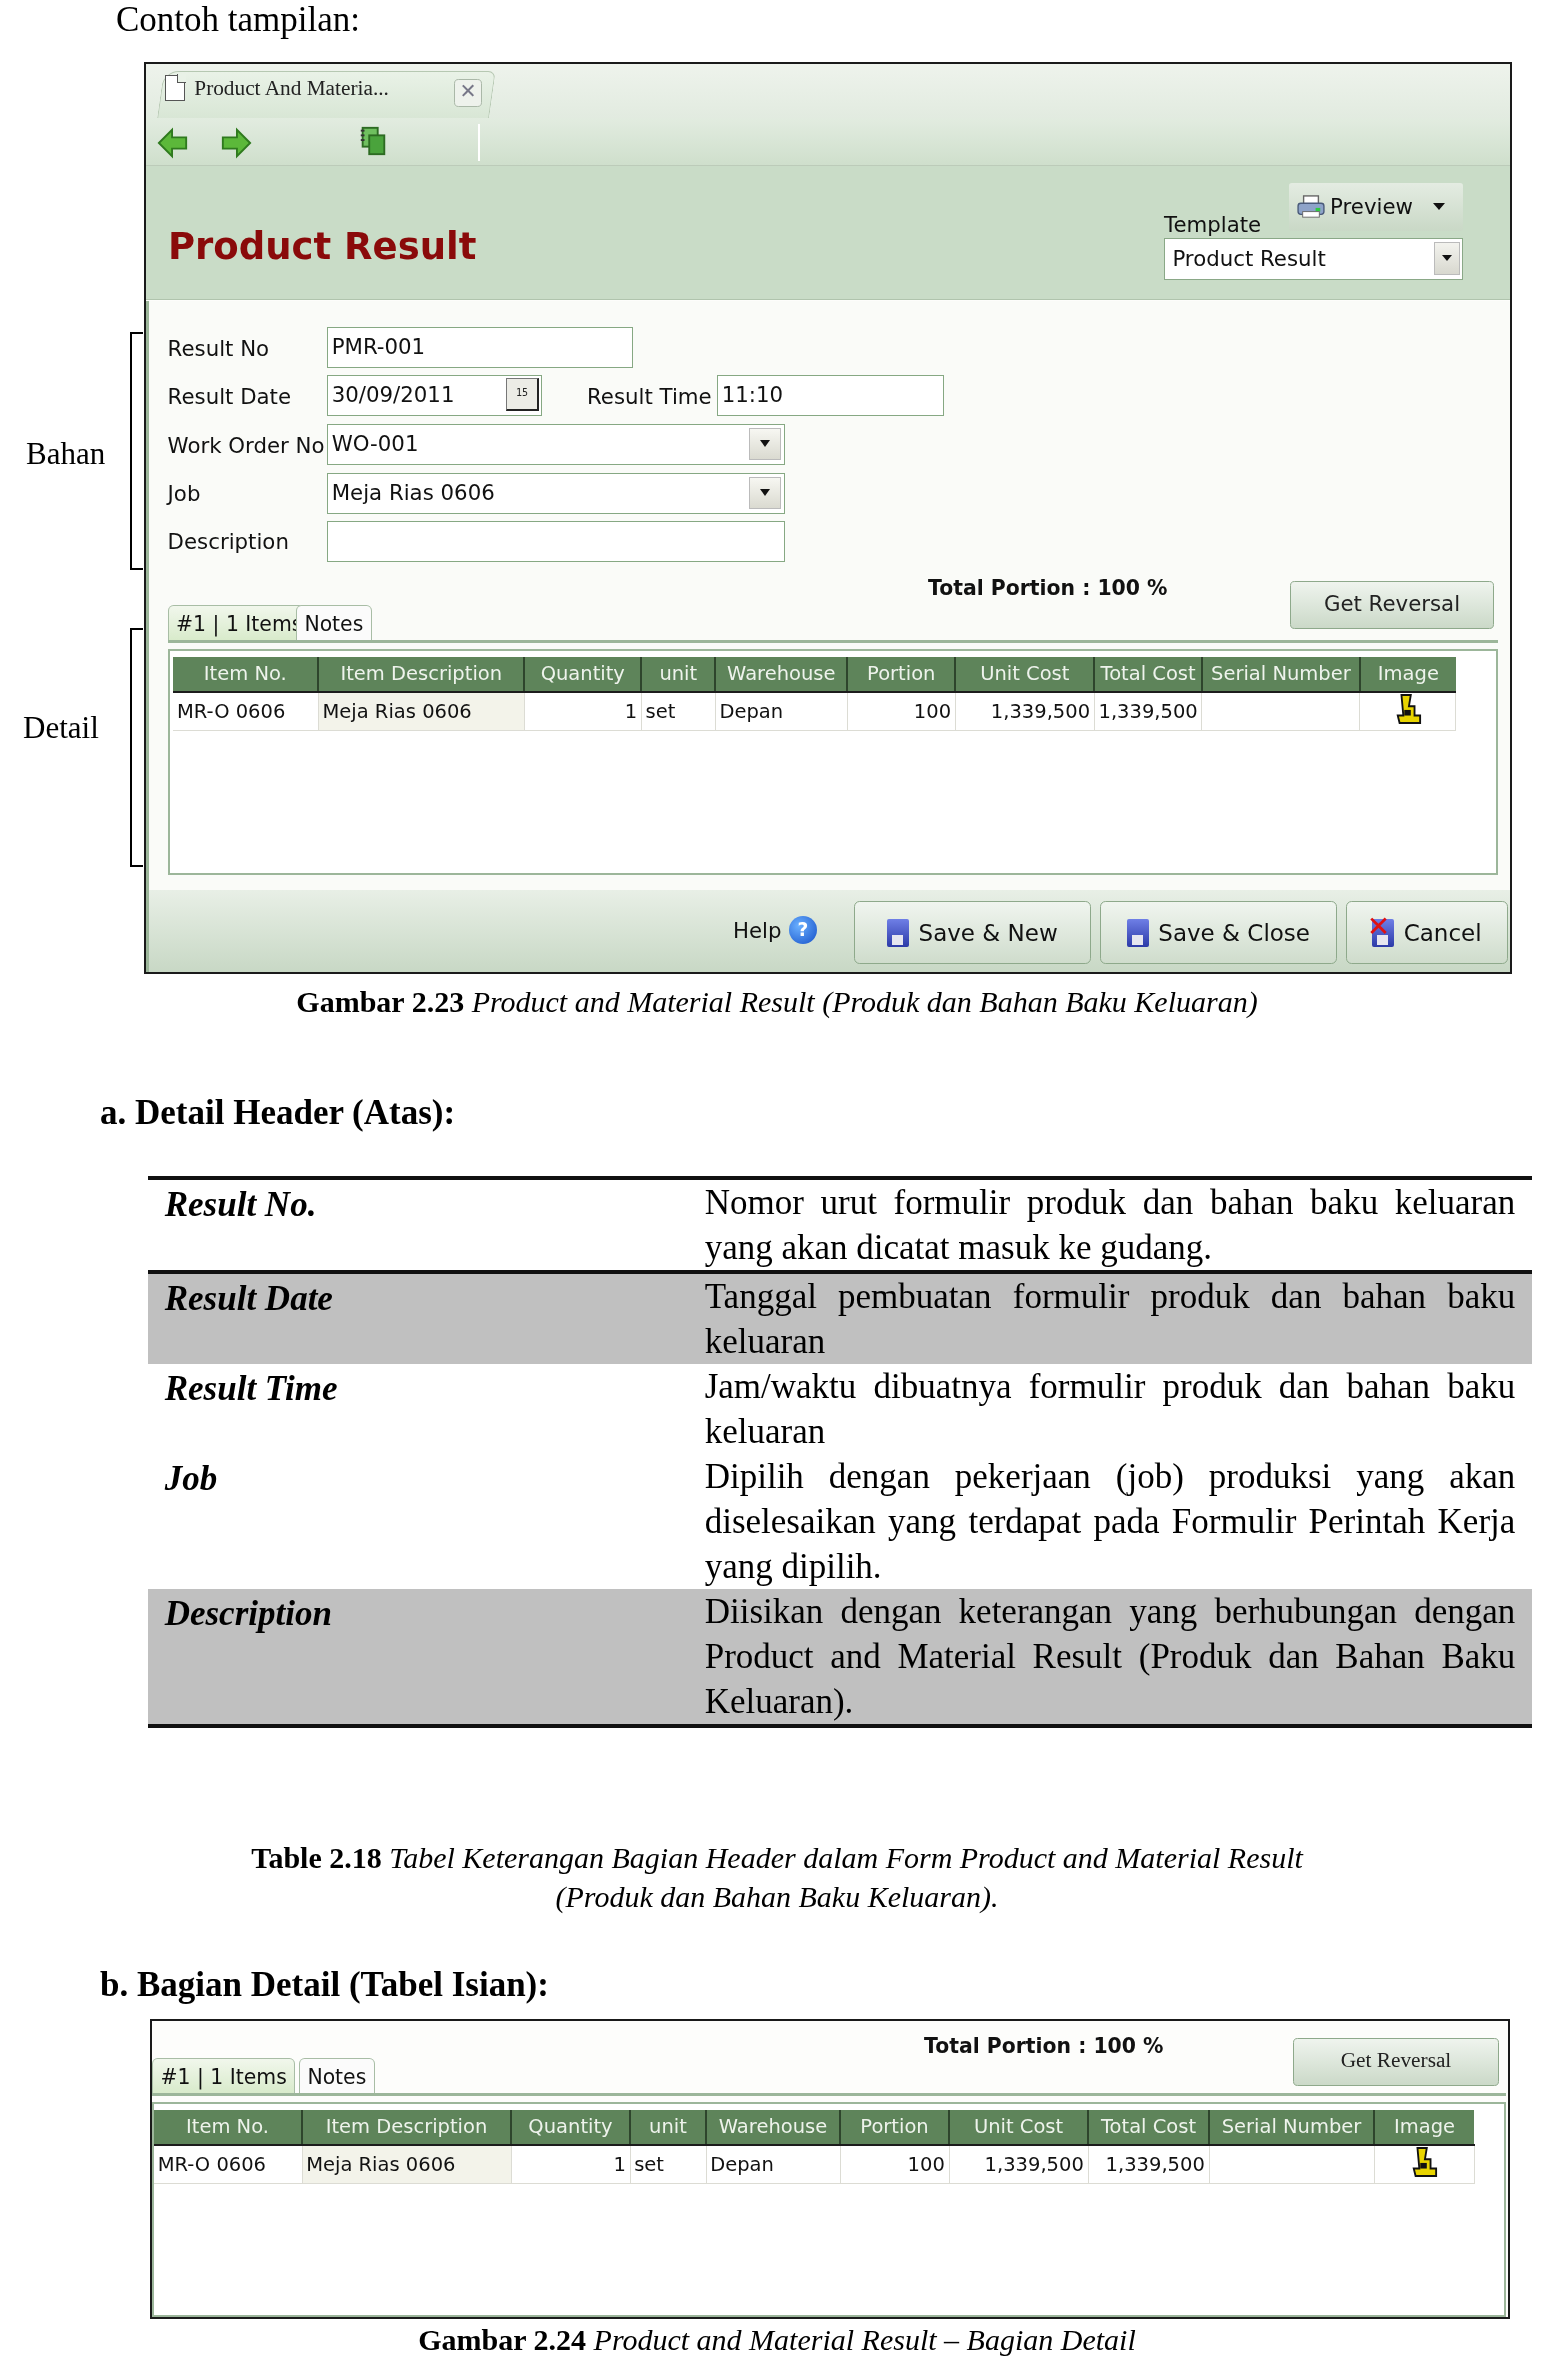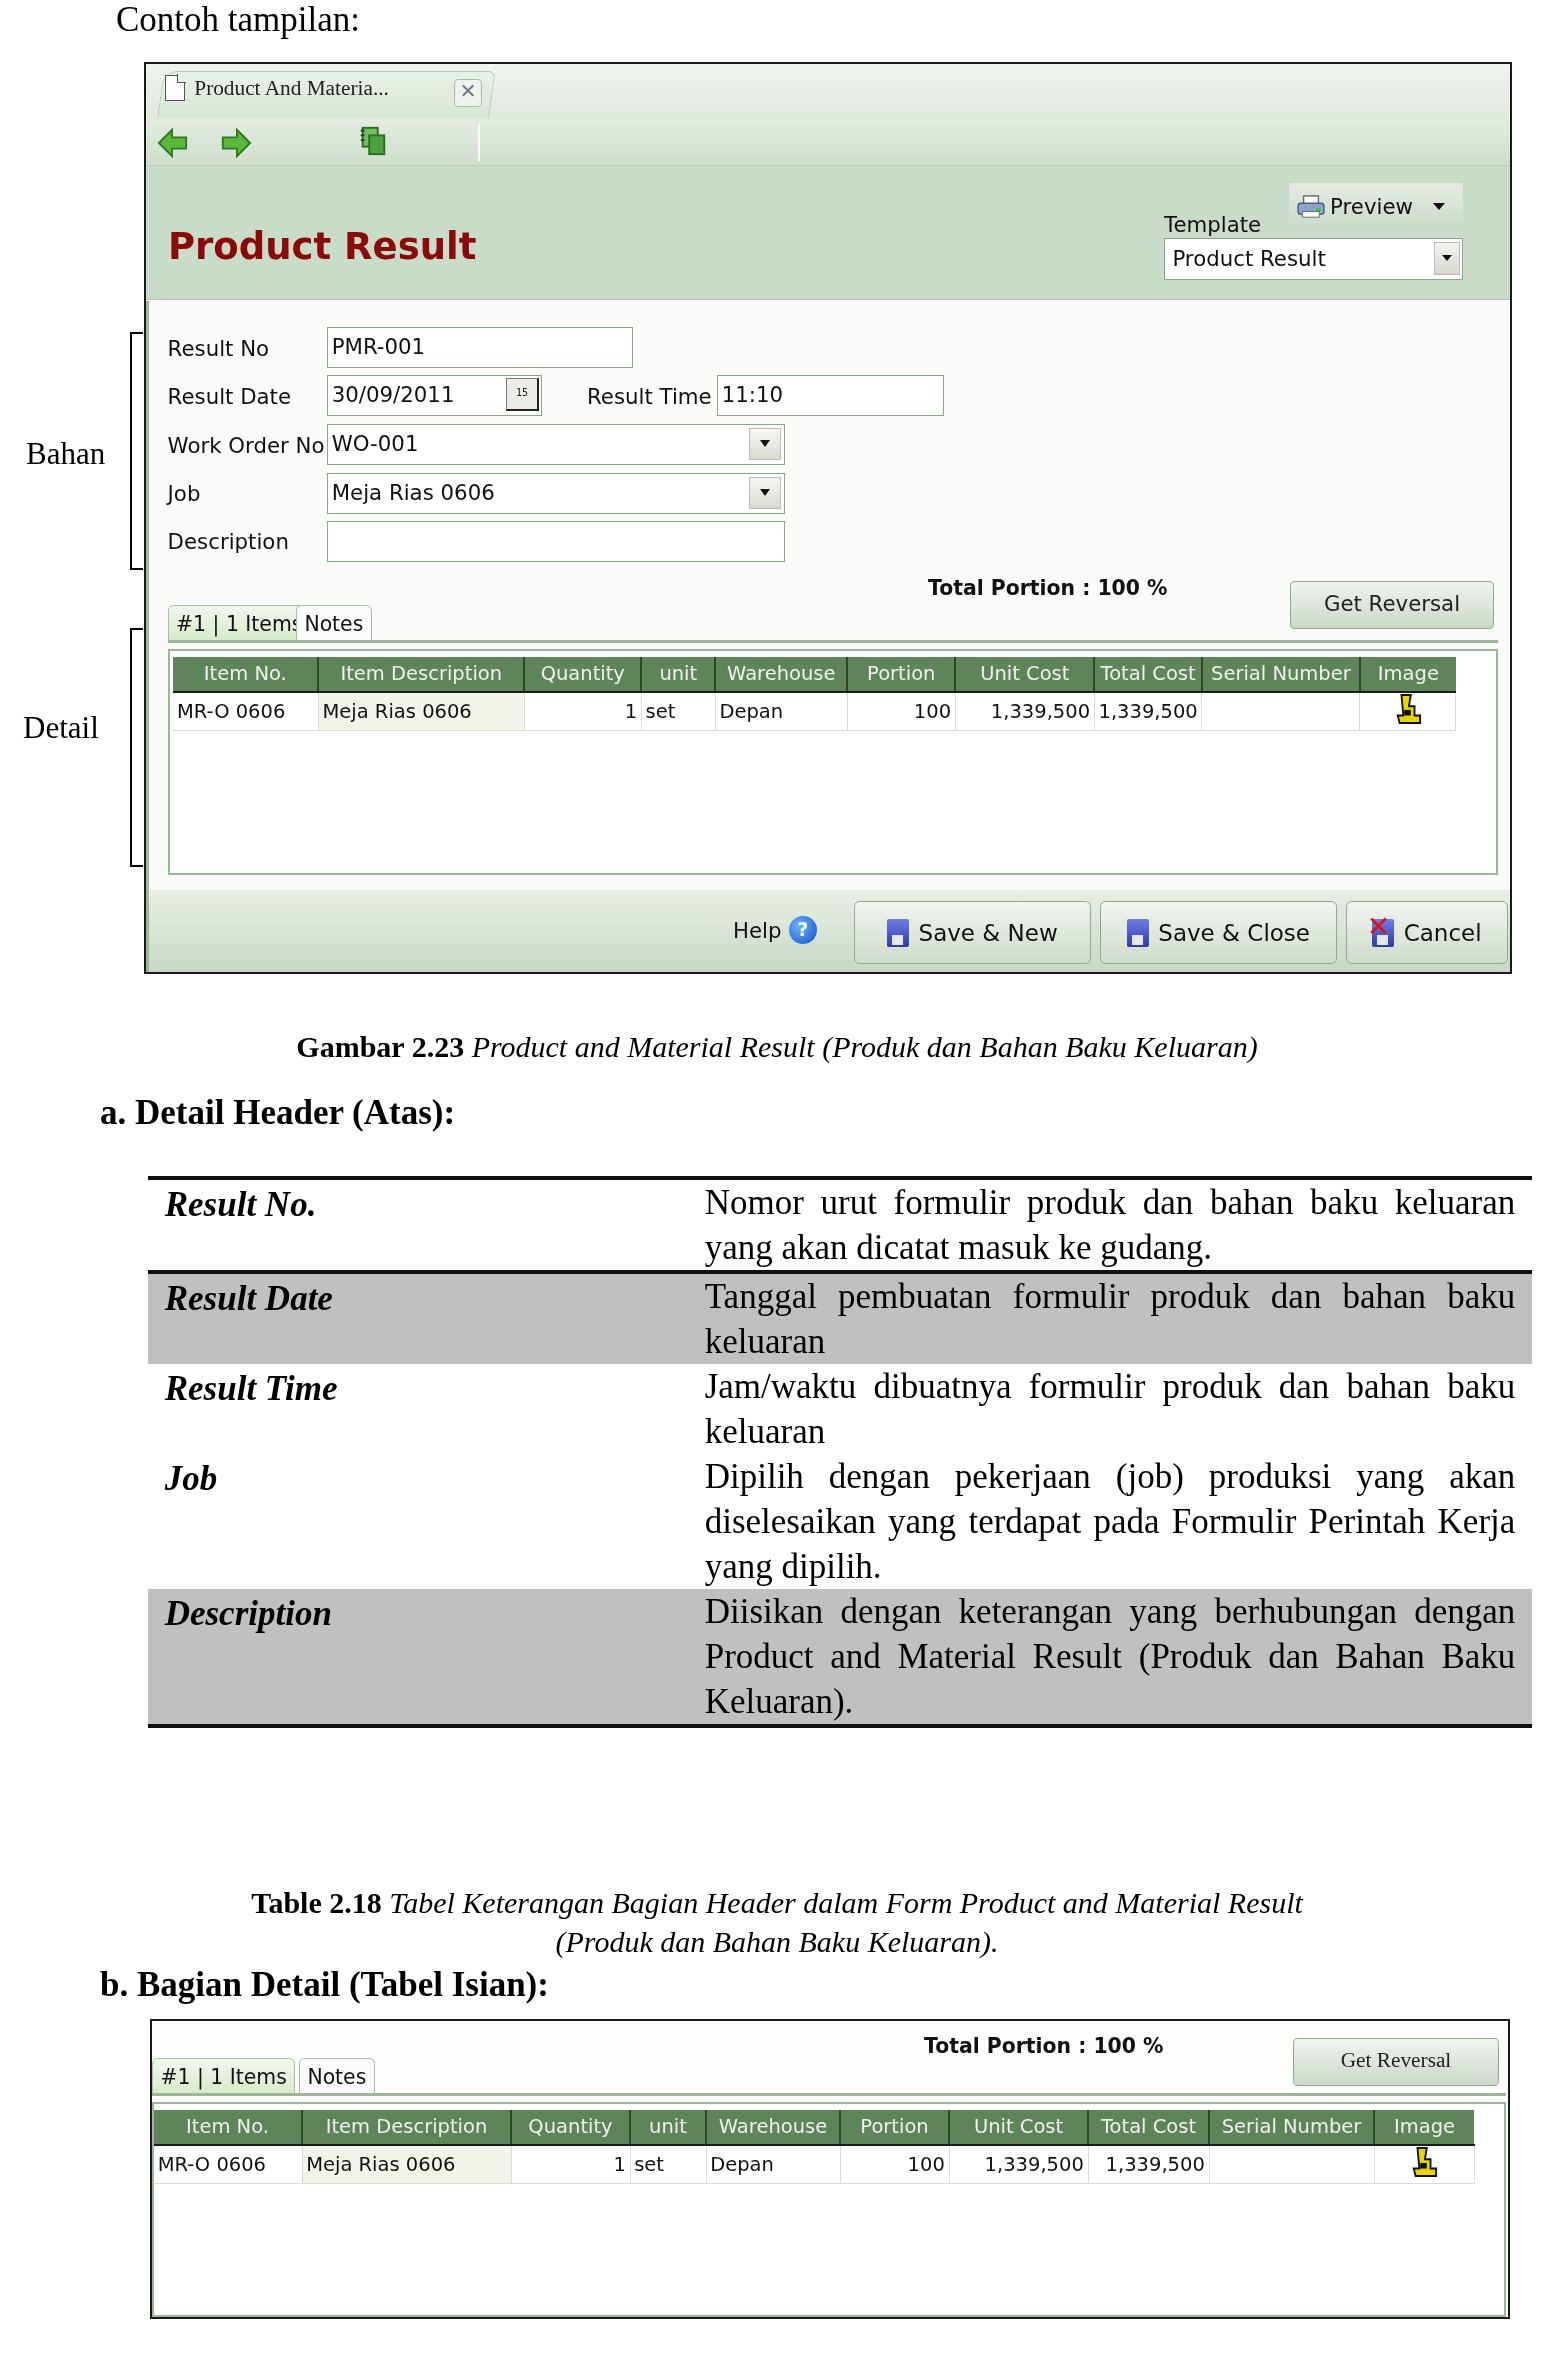--- a/index.html
+++ b/index.html
@@ -66,21 +66,21 @@
   .grid td.c { text-align: center; }
 
   .footer { position: absolute; left: 0; right: 0; bottom: 0; height: 82px; background: linear-gradient(#e8efe6, #c8d8c5); }
   .help { position: absolute; font-size: 21.3px; color: #111; display: flex; align-items: center; gap: 7.4px; }
   .help-ico { width: 28px; height: 28px; border-radius: 50%; background: radial-gradient(circle at 35% 35%, #6ab0ff, #1550c8); color: #fff; font-weight: bold; font-size: 18.6px; text-align: center; line-height: 28px; font-family: "DejaVu Sans", sans-serif; }
   .fbtn { position: absolute; top: 11px; height: 63px; background: linear-gradient(#f0f5ef, #cfdccc); border: 1.9px solid #8ea98b; border-radius: 5.6px; display: flex; align-items: center; justify-content: center; gap: 9.3px; font-family: "DejaVu Sans", sans-serif; font-size: 23px; color: #111; }
   .floppy { width: 22px; height: 28px; background: linear-gradient(#6f7fe6, #2c3aa8); position: relative; border-radius: 1.9px; }
   .floppy::after { content: ""; position: absolute; left: 4.6px; bottom: 1.9px; width: 11px; height: 9.3px; background: #e6e6f0; }
 
   
-  .caption { position: absolute; left: 0; width: 1554px; text-align: center; font-size: 30px; margin-top: 45px; }
+  .caption { position: absolute; left: 0; width: 1554px; text-align: center; font-size: 30px; }
   .caption b { font-weight: bold; }
   .caption i { font-style: italic; }
   .sec-head { position: absolute; font-size: 35px; font-weight: bold; }
 
   
   .dtable { position: absolute; left: 148px; top: 1176px; width: 1384px; border-collapse: collapse; font-size: 35px; }
   .dtable td { vertical-align: top; padding: 0 16.7px; line-height: 45px; }
   .dtable td.k { width: 540px; font-weight: bold; font-style: italic; padding-top: 1.9px; }
   .dtable td.v { text-align: justify; text-align-last: left; }
   .dtable tr.shade td { background: #c0c0c0; }

